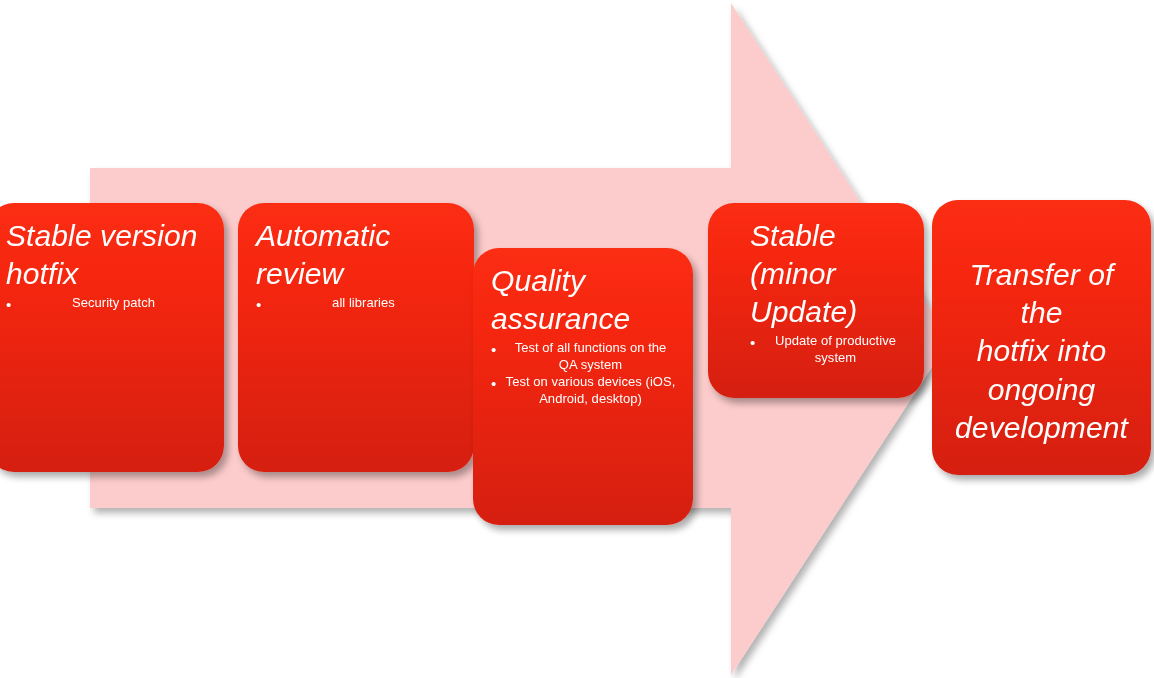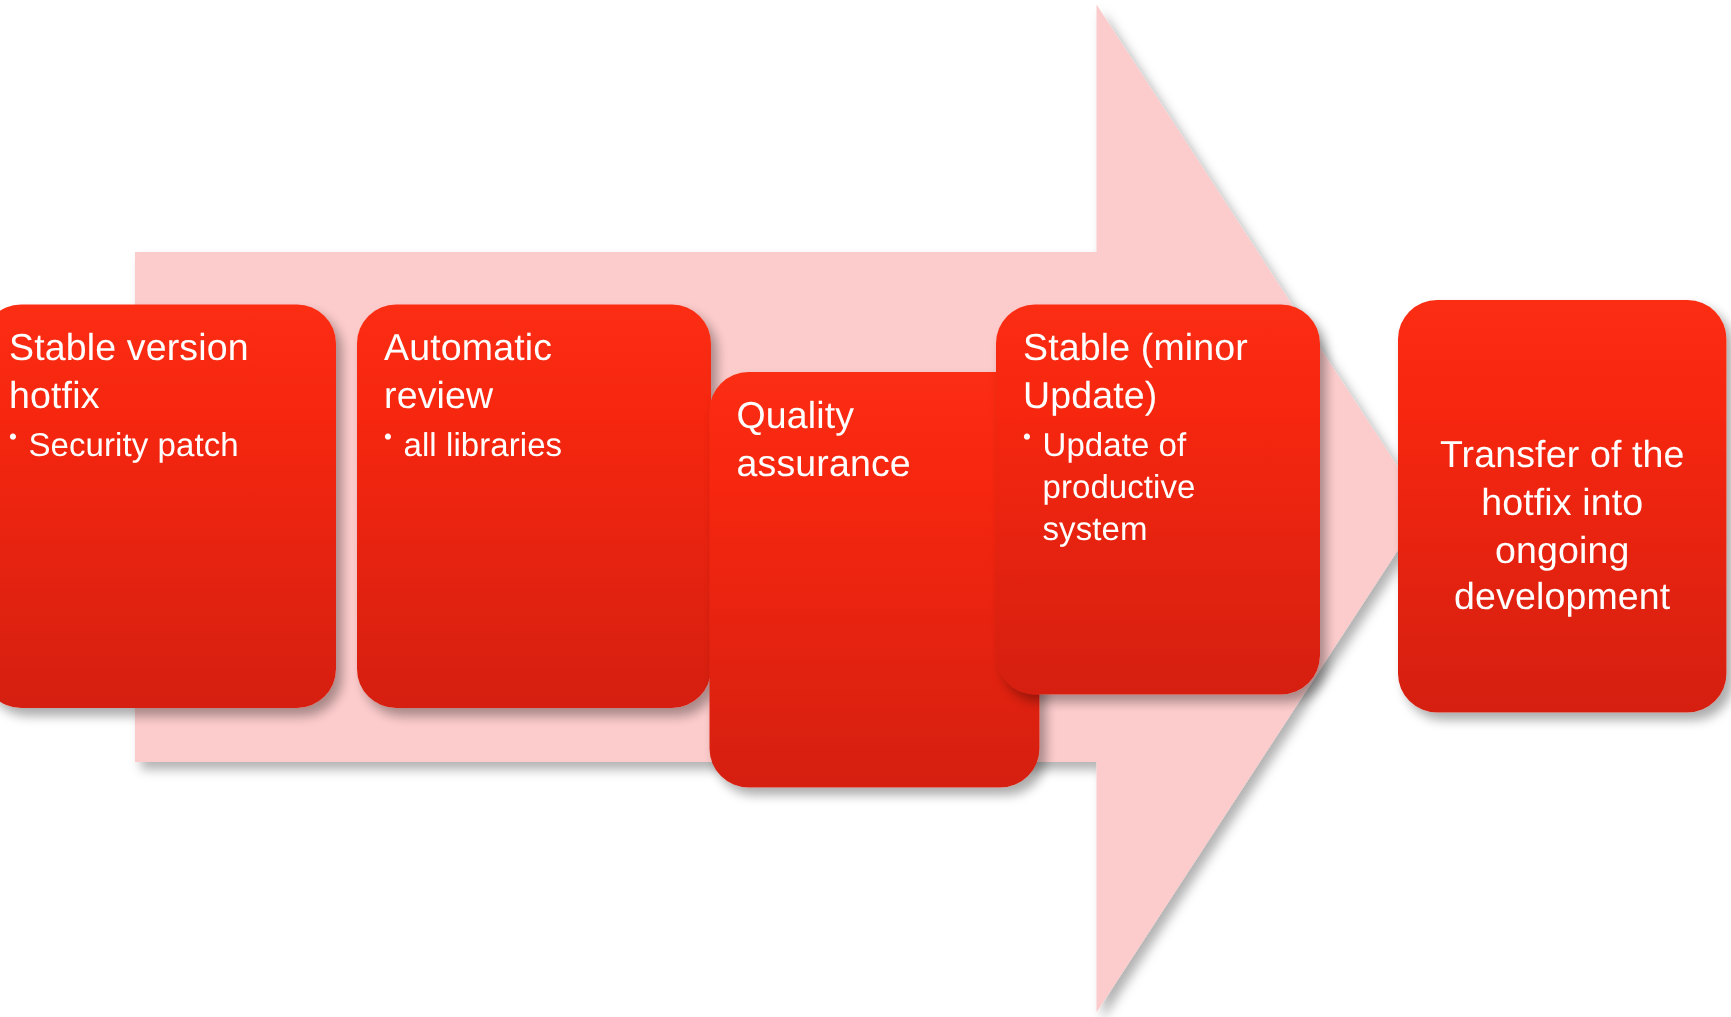--- a/index.html
+++ b/index.html
@@ -46,57 +46,59 @@
   .step-inner.centered {
     padding: 14px 14px;
     height: 100%;
     display: flex;
     flex-direction: column;
     justify-content: center;
     align-items: center;
     text-align: center;
   }
   .step-title {
-    font-size: 25px;
+    font-size: 30px;
     line-height: 1.27;
     font-weight: 400;
     letter-spacing: 0.1px;
     white-space: pre-line;
     margin: 0 0 2px 0;
+    font-style: italic;
   }
   .step-title.center {
     white-space: pre-line;
     margin: 12px;
   }
   .bullets {
     list-style: none;
     margin: 0;
     padding: 0;
   }
   .bullets li {
     position: relative;
-    font-size: 22px;
+    font-size: 13px;
     line-height: 1.28;
     padding-left: 13px;
     margin-top: 1px;
     letter-spacing: 0.05px;
+    text-align: center;
   }
   .bullets li::before {
     content: "\2022";
     position: absolute;
     left: 0;
     top: -0.5px;
     font-size: 15px;
   }
 
   
   #box-0 { left: -12px;  top: 203px; width: 236px; height: 269px; }
   #box-1 { left: 238px;  top: 203px; width: 236px; height: 269px; }
   #box-2 { left: 473px;  top: 203px; width: 220px; height: 277px; margin-top: 45px; }
-  #box-3 { left: 664px;  top: 203px; width: 216px; height: 260px; }
+  #box-3 { left: 708px;  top: 203px; width: 216px; height: 195px; padding-left: 24px; }
   #box-4 { left: 932px;  top: 200px; width: 219px; height: 275px; }
 </style>
 </head>
 <body>
 
 <div id="canvas">
 
   <svg id="arrow-layer" viewBox="0 0 1154 678" width="1154" height="678" xmlns="http://www.w3.org/2000/svg">
     <defs>
       <filter id="arrow-shadow" x="-10%" y="-10%" width="130%" height="130%">
@@ -123,20 +125,24 @@
       <ul class="bullets">
         <li>all libraries</li>
       </ul>
     </div>
   </div>
 
   <div class="step-box" id="box-2">
     <div class="step-inner">
       <div class="step-title">Quality
 assurance</div>
+      <ul class="bullets">
+        <li>Test of all functions on the QA system</li>
+        <li>Test on various devices (iOS, Android, desktop)</li>
+      </ul>
     </div>
   </div>
 
   <div class="step-box" id="box-3">
     <div class="step-inner">
       <div class="step-title">Stable (minor
 Update)</div>
       <ul class="bullets">
         <li>Update of productive system</li>
       </ul>

